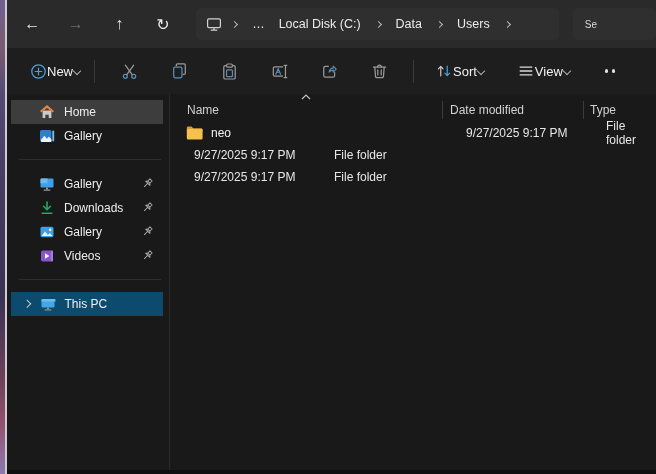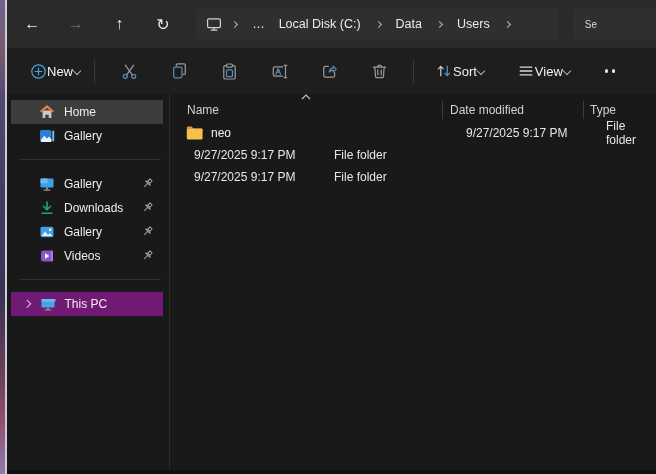--- a/index.html
+++ b/index.html
@@ -42,21 +42,21 @@
   .dots { display:flex; gap:3.5px; }
   .dots i { width:3.2px; height:3.2px; border-radius:50%; background:#e2e2e2; }
   .group-icons { display:flex; margin-left:4px; }
 
   
   .body { flex:1; display:flex; min-height:0; }
   .sidebar { flex:0 0 163px; width:163px; border-right:1px solid #2a2a2a; padding-top:6px; }
   .side-item { height:24px; margin:0 6px 0 4px; border-radius:0; display:flex; align-items:center;
                padding-left:28px; color:#eeeeee; font-size:12px; position:relative; }
   .side-item.selected { background:#3d3d3d; }
-  .side-item.hovered  { background:#701a75; }
+  .side-item.hovered  { background:#0c4a6e; }
   .side-item.expandable { padding-left:8px; }
   .side-item .icon { display:flex; margin-right:9px; flex:0 0 auto; }
   .chev-right { width:5.5px; height:5.5px; border-right:1.4px solid #c6c6c6; border-bottom:1.4px solid #c6c6c6;
                 transform:rotate(-45deg); margin:0 10px 0 5px; flex:0 0 auto; }
   .pin { position:absolute; right:9px; top:5px; }
   .side-sep { height:1px; background:#2f2f2f; margin:11px 8px 12px 12px; }
 
   
   .main { flex:1; position:relative; padding-top:3px; }
   .sort-caret { position:absolute; top:0; left:0; width:272px; display:flex; justify-content:center; }

